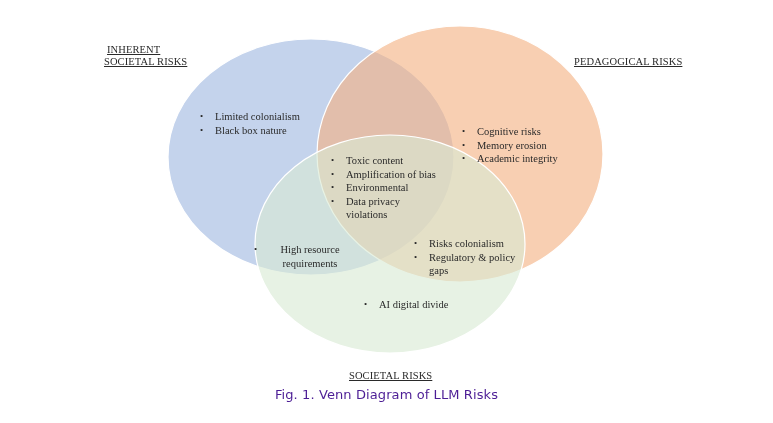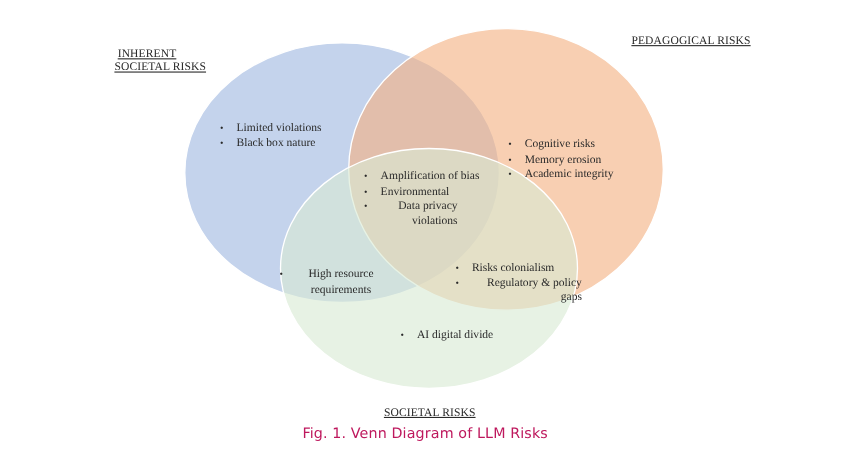--- a/index.html
+++ b/index.html
@@ -52,64 +52,64 @@
       position: absolute;
       left: 0;
       top: 0;
       font-size: 9px;
     }
     .region-list.centered li {
       text-align: center;
     }
     .region-list .wrap {
       white-space: normal;
-      text-align: right;
     }
     .caption {
       position: absolute;
       left: 0;
       width: 773px;
       top: 387px;
       text-align: center;
       font-family: "DejaVu Sans", "Liberation Sans", sans-serif;
       font-size: 13px;
-      color: #be185d;
+      color: #4c1d95;
       letter-spacing: 0.1px;
     }
   </style>
 </head>
 <body>
 
 <svg id="venn" viewBox="0 0 773 423" xmlns="http://www.w3.org/2000/svg">
   <ellipse cx="311" cy="157" rx="143" ry="118" fill="#b4c7e7" fill-opacity="0.78" stroke="#ffffff" stroke-width="1.2"></ellipse>
   <ellipse cx="460" cy="154" rx="143" ry="128" fill="#f4b183" fill-opacity="0.62" stroke="#ffffff" stroke-width="1.2"></ellipse>
   <ellipse cx="390" cy="244" rx="135" ry="109" fill="#d9ead3" fill-opacity="0.62" stroke="#ffffff" stroke-width="1.2"></ellipse>
 </svg>
 
 <div class="set-label" style="left:104px; top:44px;">
   <div style="padding-left:3px;">INHERENT</div>
   <div>SOCIETAL RISKS</div>
 </div>
 
-<div class="set-label" style="left:574px; top:32px;">PEDAGOGICAL RISKS</div>
+<div class="set-label" style="left:574px; top:56px;">PEDAGOGICAL RISKS</div>
 
 <div class="set-label" style="left:349px; top:370px;">SOCIETAL RISKS</div>
 
 <ul class="region-list" style="left:200px; top:110px;">
-  <li>Limited violations</li>
+  <li>Limited colonialism</li>
   <li>Black box nature</li>
 </ul>
 
 <ul class="region-list" style="left:462px; top:101px;margin-top:24px;">
   <li>Cognitive risks</li>
   <li>Memory erosion</li>
   <li>Academic integrity</li>
 </ul>
 
 <ul class="region-list" style="left:331px; top:154px; width:120px;">
+  <li>Toxic content</li>
   <li>Amplification of bias</li>
   <li>Environmental</li>
   <li class="wrap" style="width:70px;">Data privacy violations</li>
 </ul>
 
 <ul class="region-list centered" style="left:254px; top:243px;font-family:Liberation Serif, serif;">
   <li class="wrap" style="width:82px;">High resource requirements</li>
 </ul>
 
 <ul class="region-list" style="left:414px; top:237px;">

